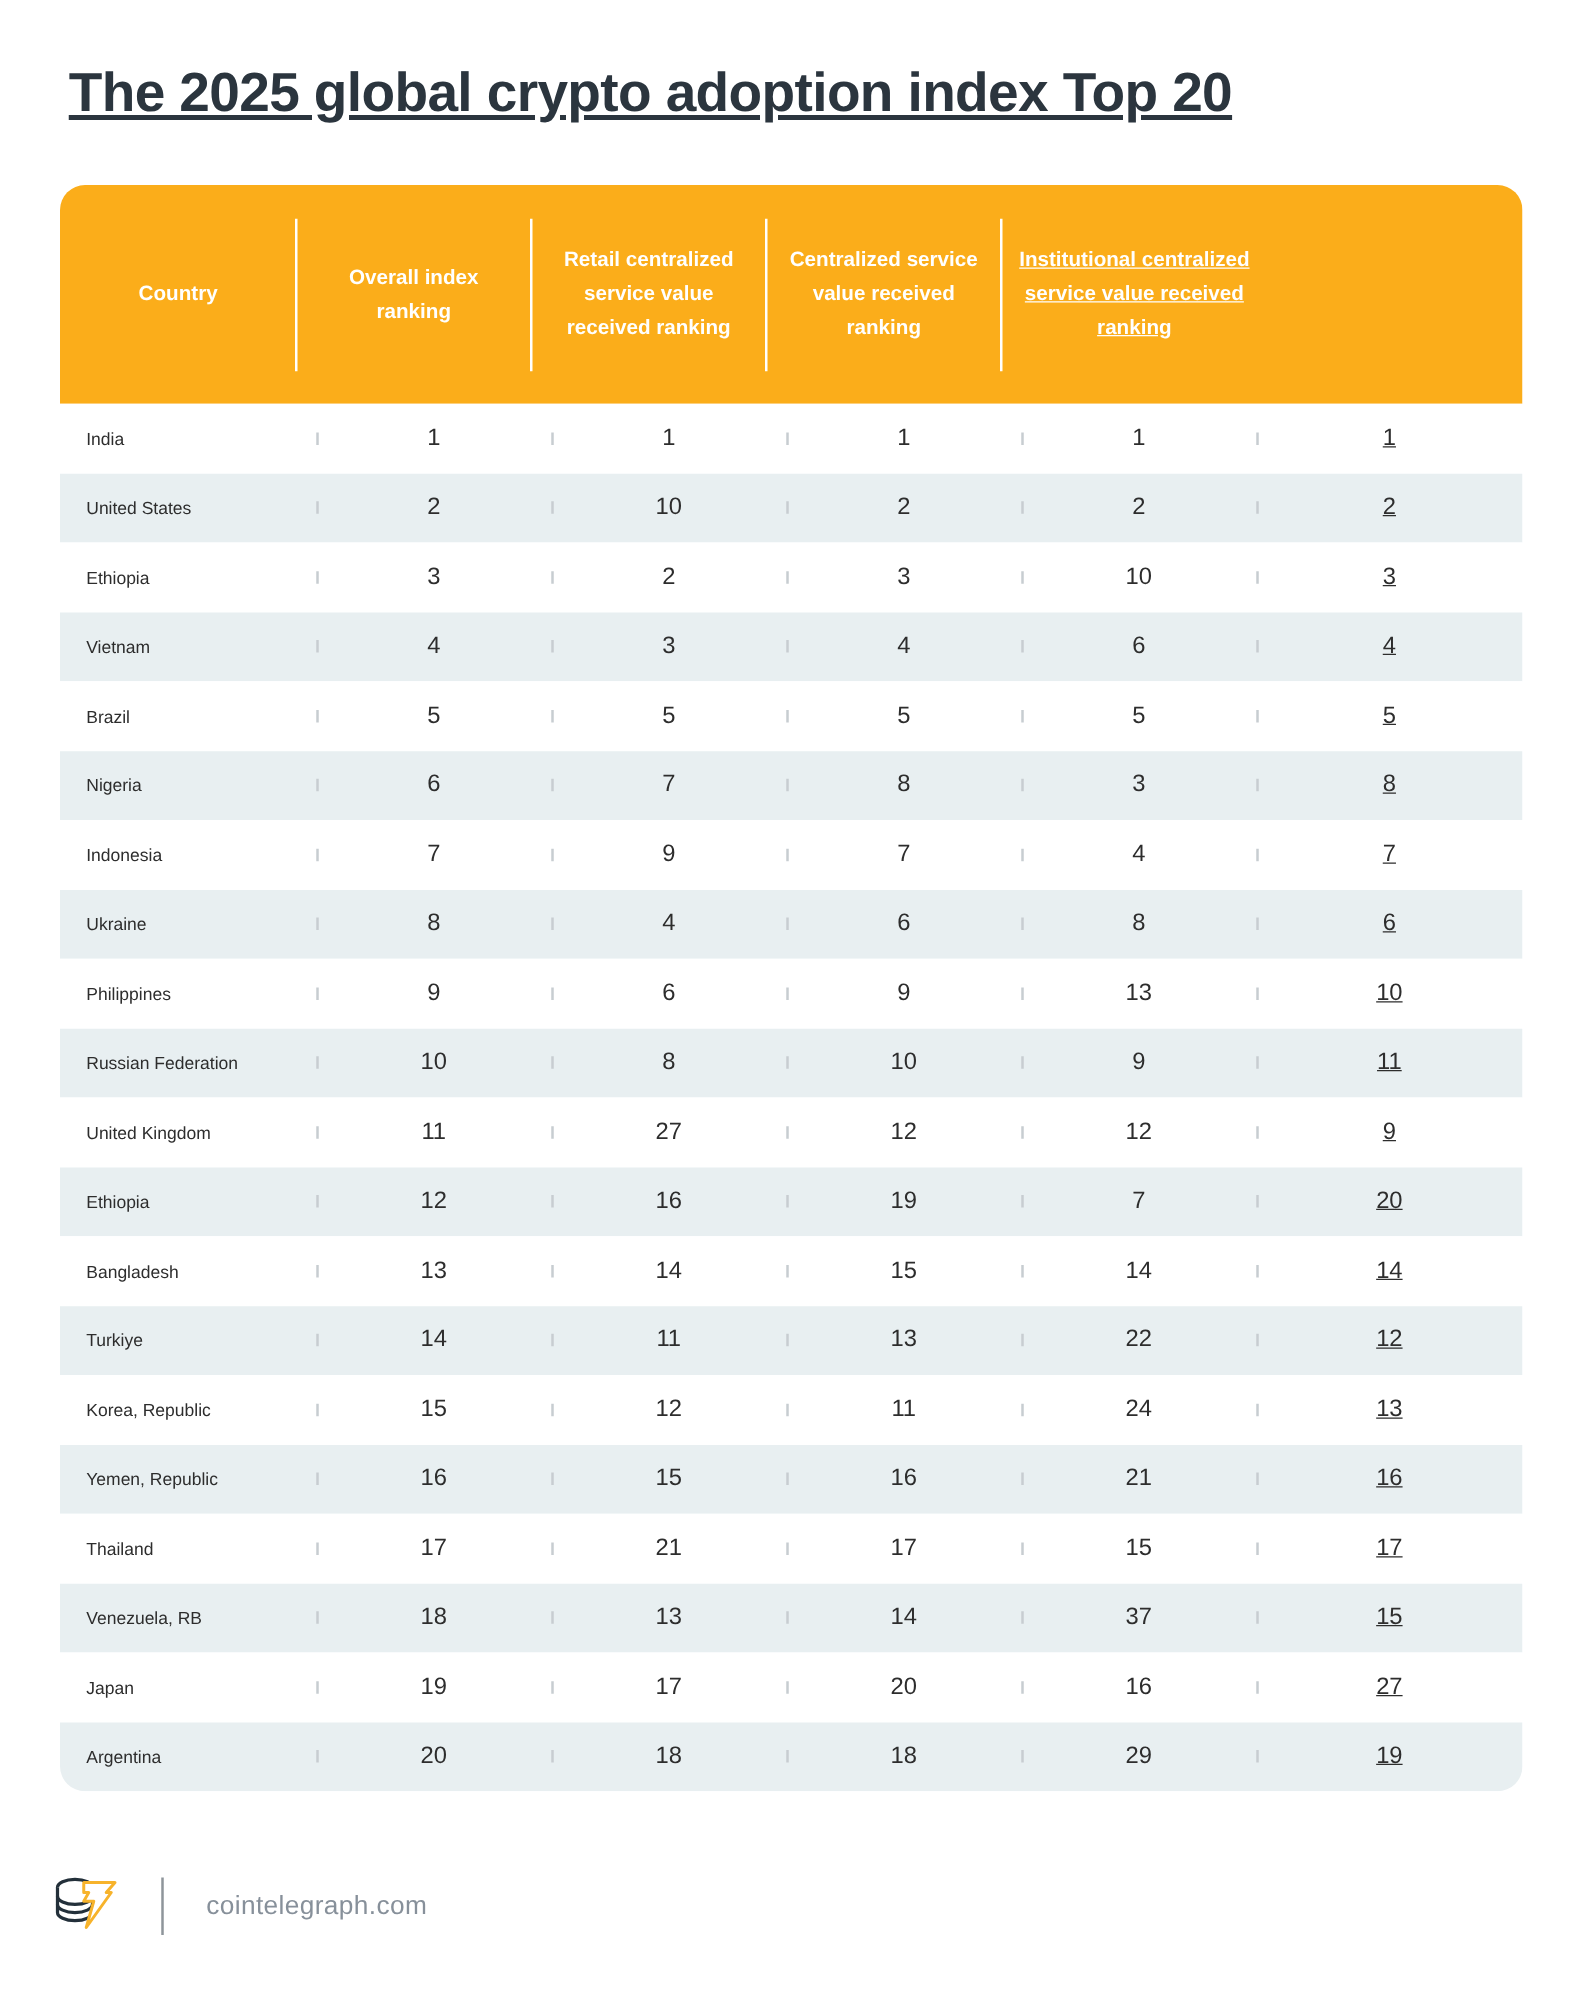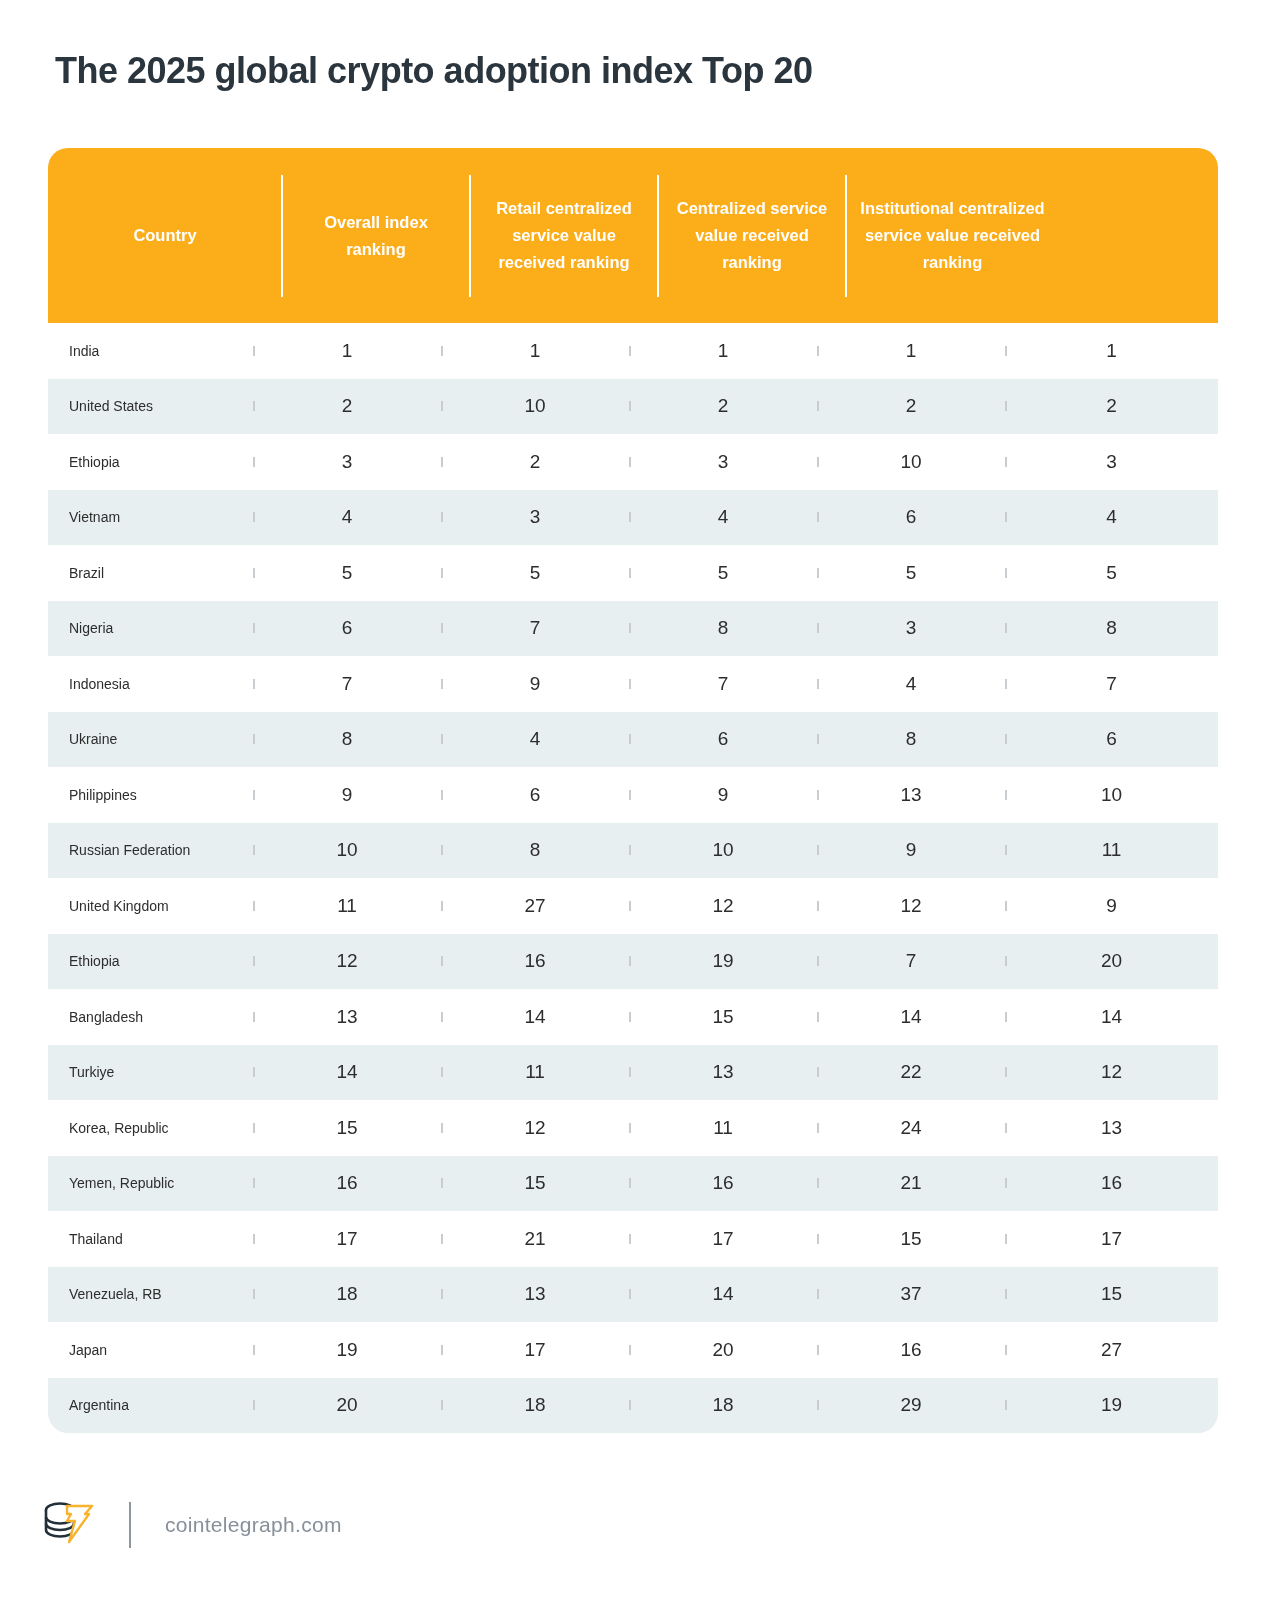--- a/index.html
+++ b/index.html
@@ -6,24 +6,25 @@
   html, body { background: #ffffff; }
   body {
     width: 1267px; height: 1600px;
     font-family: "Liberation Sans", "DejaVu Sans", sans-serif;
     position: relative;
     overflow: hidden;
   }
   .page-title {
     position: absolute;
     left: 55px; top: 50px;
-    font-size: 36px;
+    font-size: 44px;
     font-weight: 700;
     letter-spacing: -0.5px;
     color: #2B353E;
+    text-decoration: underline;
   }
   .adoption-table {
     position: absolute;
     left: 48px; top: 148px;
     width: 1170px;
     border-radius: 20px;
     overflow: hidden;
   }
   .thead {
     display: flex;
@@ -47,23 +48,23 @@
   .th + .th::before {
     content: "";
     position: absolute;
     left: -1px;
     top: 50%;
     transform: translateY(-50%);
     width: 2px;
     height: 122px;
     background: #ffffff;
   }
-  .col-0 { width: 234px; }
+  .col-0 { width: 189px; }
   .col-1, .col-2, .col-3, .col-4 { width: 188px; }
-  .col-5 { width: 213px; }
+  .col-5 { width: 213px; text-decoration: underline; }
   .tbody { display: block; }
   .row {
     display: flex;
     align-items: center;
     height: 55.5px;
     background: #ffffff;
   }
   .row:nth-child(even) { background: #E8EFF1; }
   .cell-country {
     width: 205px;

